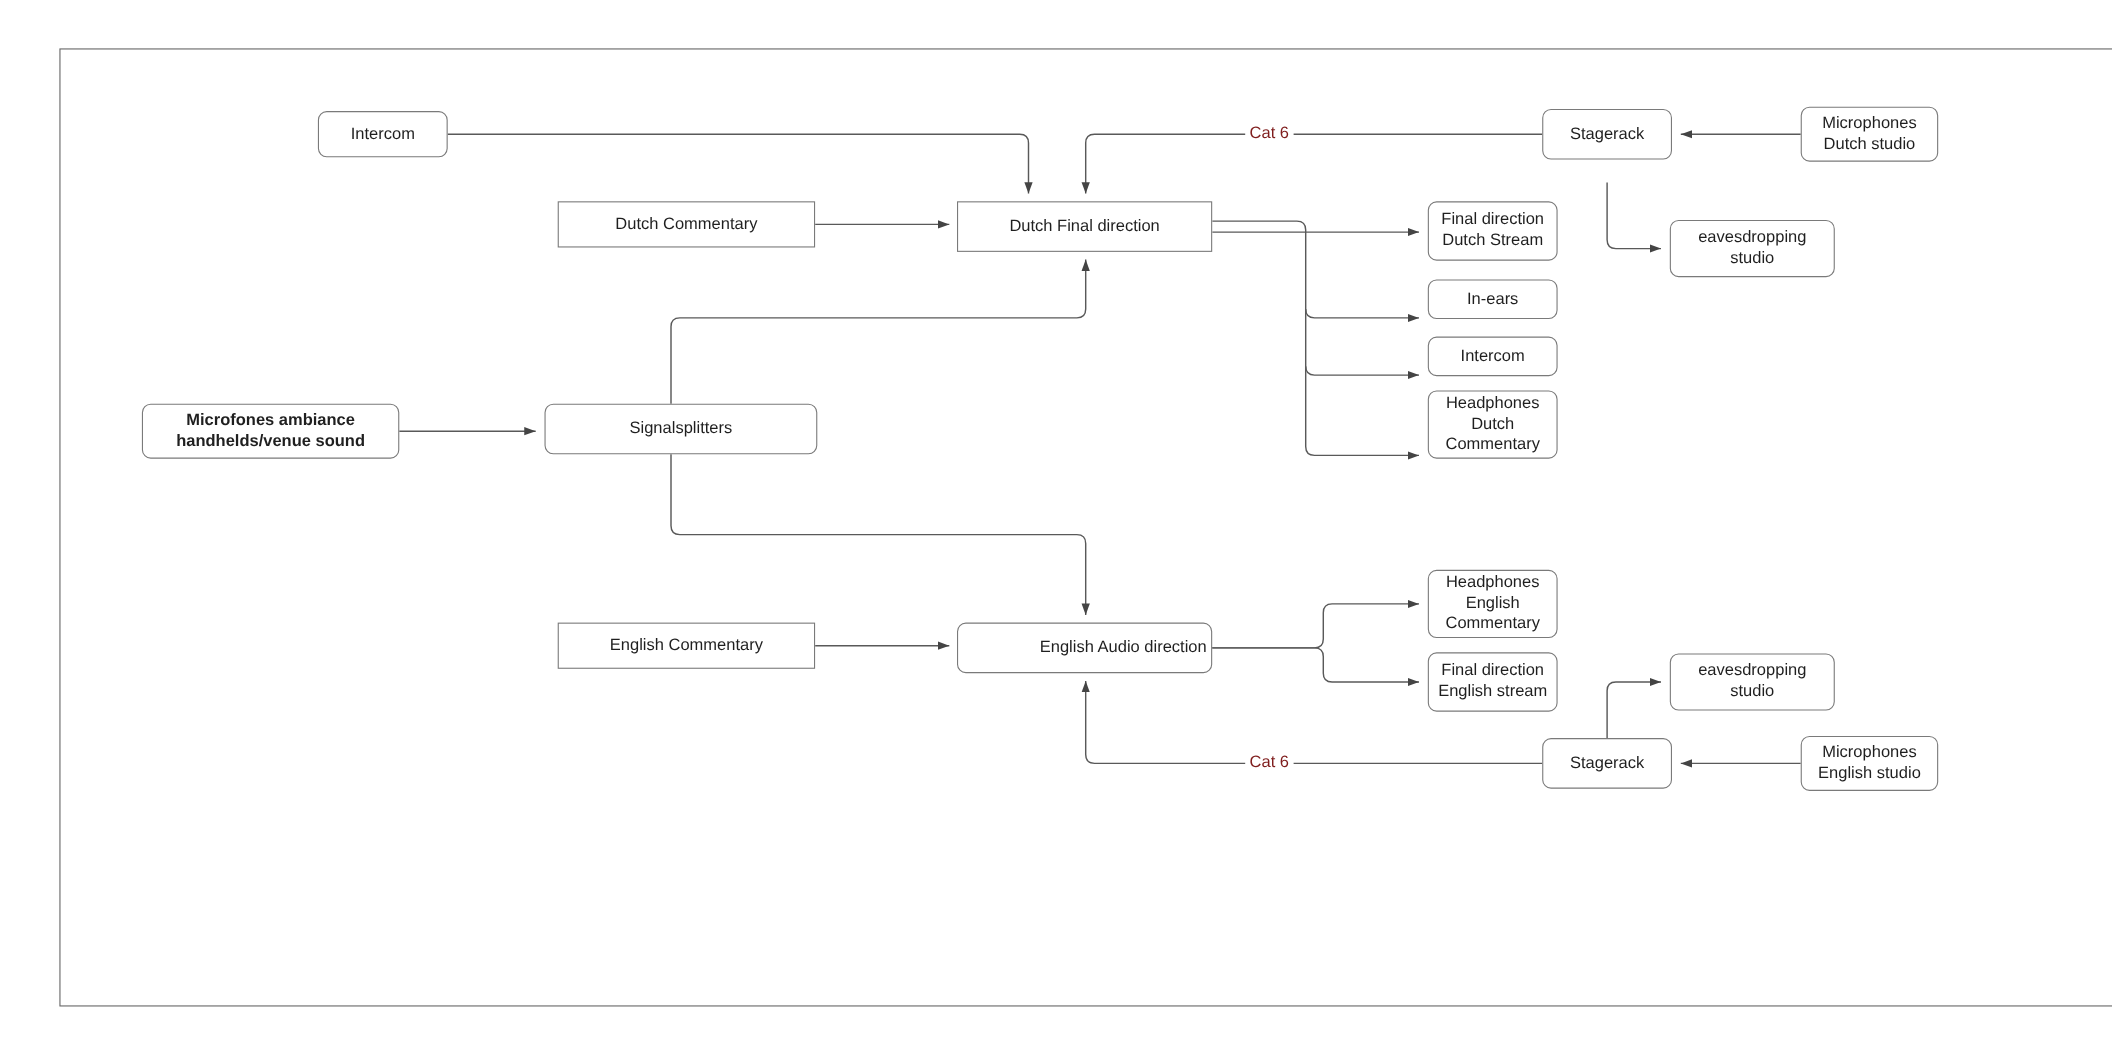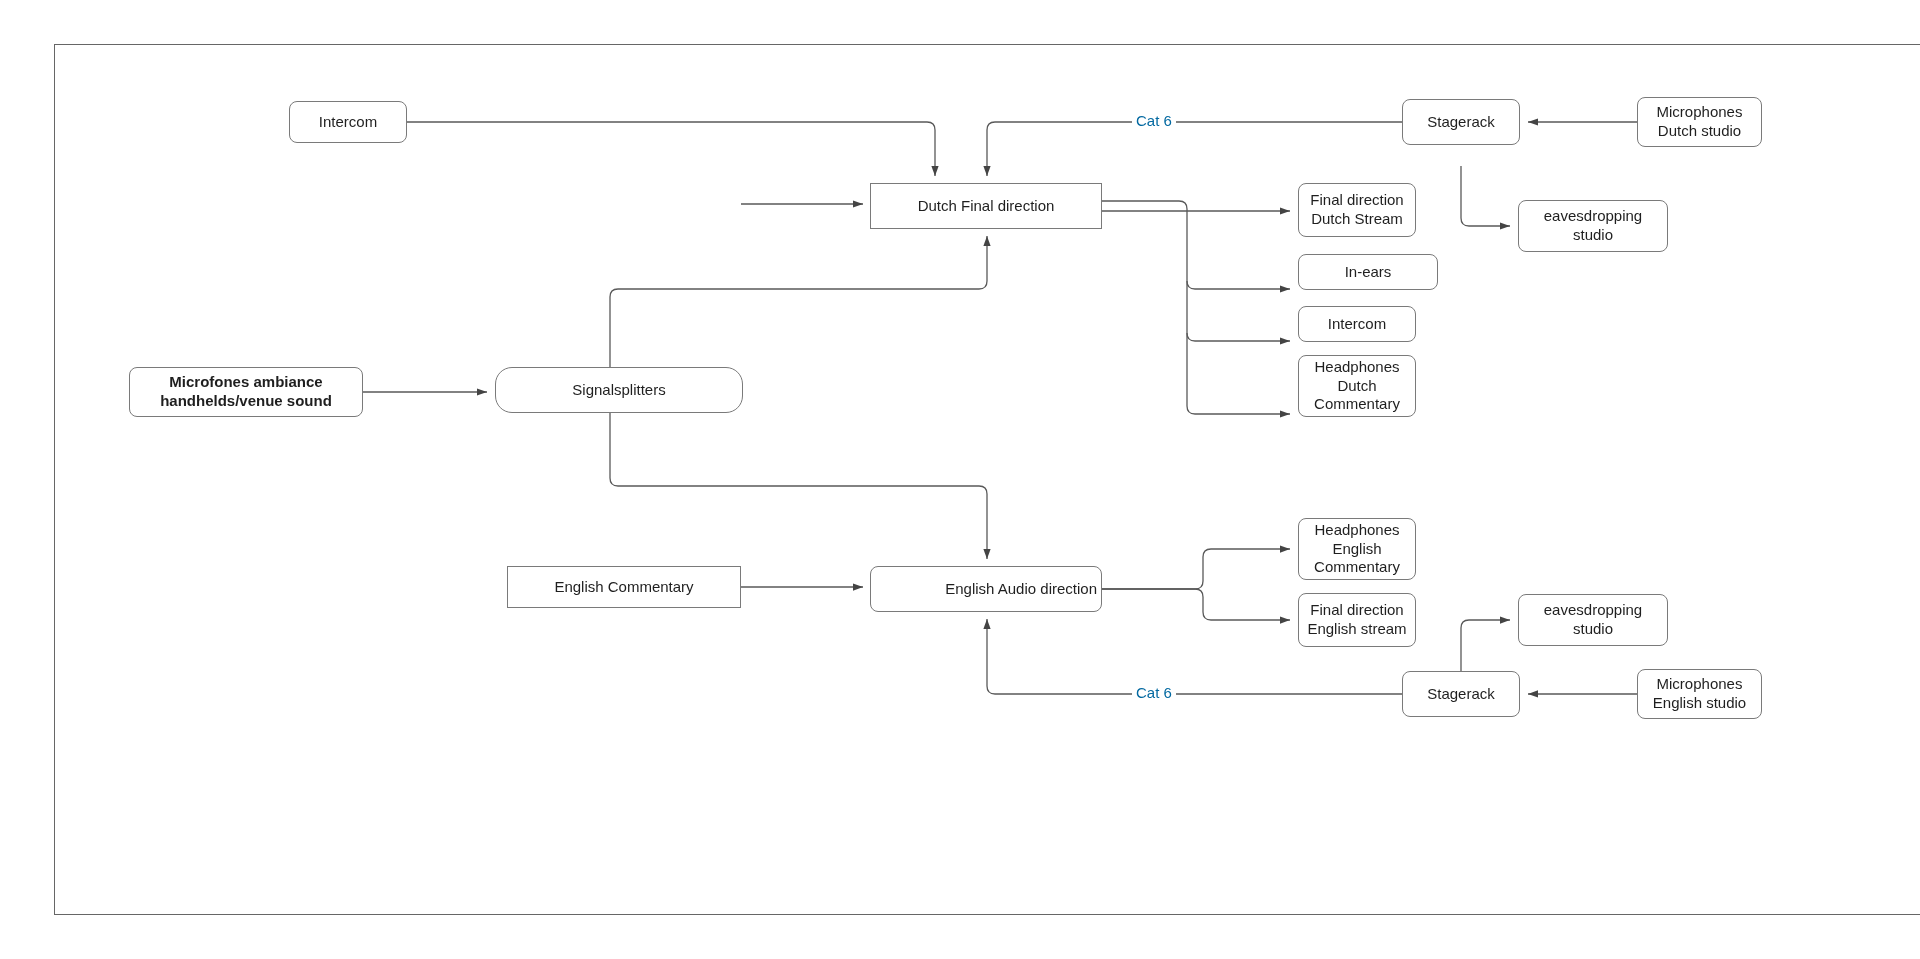--- a/index.html
+++ b/index.html
@@ -52,21 +52,21 @@
     font-family: "Liberation Sans", sans-serif;
     border-radius: 8px;
     padding: 2px 4px;
     z-index: 3;
   }
   .node.sharp { border-radius: 0; }
   .node .lbl { white-space: pre-line; }
   .edge-label {
     position: absolute;
     background: #ffffff;
-    color: #0369a1;
+    color: #7f1d1d;
     font-size: 15px;
     font-family: "Liberation Sans", sans-serif;
     padding: 0 4px;
     z-index: 4;
     white-space: nowrap;
   }
 </style>
 </head>
 <body>
 
@@ -118,20 +118,23 @@
       <path d="M1605,694 L1496,694" marker-end="url(#arrow)"></path>
 
       <path d="M1429,692 L1429,628 Q1429,620 1437,620 L1478,620" marker-end="url(#arrow)"></path>
     </g>
   </svg>
 
   <div class="node" style="left:257px;top:101px;width:118px;height:42px;">
     <span class="lbl">Intercom</span>
   </div>
 
+  <div class="node sharp" style="left:475px;top:183px;width:234px;height:42px;">
+    <span class="lbl">Dutch Commentary</span>
+  </div>
 
   <div class="node sharp" style="left:838px;top:183px;width:232px;height:46px;">
     <span class="lbl">Dutch Final direction</span>
   </div>
 
   <div class="node" style="left:1370px;top:99px;width:118px;height:46px;">
     <span class="lbl">Stagerack</span>
   </div>
 
   <div class="node" style="left:1605px;top:97px;width:125px;height:50px;">
@@ -142,40 +145,40 @@
   <div class="node" style="left:1486px;top:200px;width:150px;height:52px;">
     <span class="lbl">eavesdropping
 studio</span>
   </div>
 
   <div class="node" style="left:1266px;top:183px;width:118px;height:54px;">
     <span class="lbl">Final direction
 Dutch Stream</span>
   </div>
 
-  <div class="node" style="left:1266px;top:254px;width:140px;height:36px;">
+  <div class="node" style="left:1266px;top:254px;width:118px;height:36px;">
     <span class="lbl">In-ears</span>
   </div>
 
   <div class="node" style="left:1266px;top:306px;width:118px;height:36px;">
     <span class="lbl">Intercom</span>
   </div>
 
   <div class="node" style="left:1266px;top:355px;width:118px;height:62px;">
     <span class="lbl">Headphones
 Dutch
 Commentary</span>
   </div>
 
   <div class="node" style="left:97px;top:367px;width:234px;height:50px;font-weight:bold;">
     <span class="lbl">Microfones ambiance
 handhelds/venue sound</span>
   </div>
 
-  <div class="node" style="left:463px;top:367px;width:248px;height:46px;border-radius:17px;">
+  <div class="node" style="left:463px;top:367px;width:248px;height:46px;">
     <span class="lbl">Signalsplitters</span>
   </div>
 
   <div class="node sharp" style="left:475px;top:566px;width:234px;height:42px;">
     <span class="lbl">English Commentary</span>
   </div>
 
   <div class="node" style="left:838px;top:566px;width:232px;height:46px;justify-content:flex-end;">
     <span class="lbl">English Audio direction</span>
   </div>

